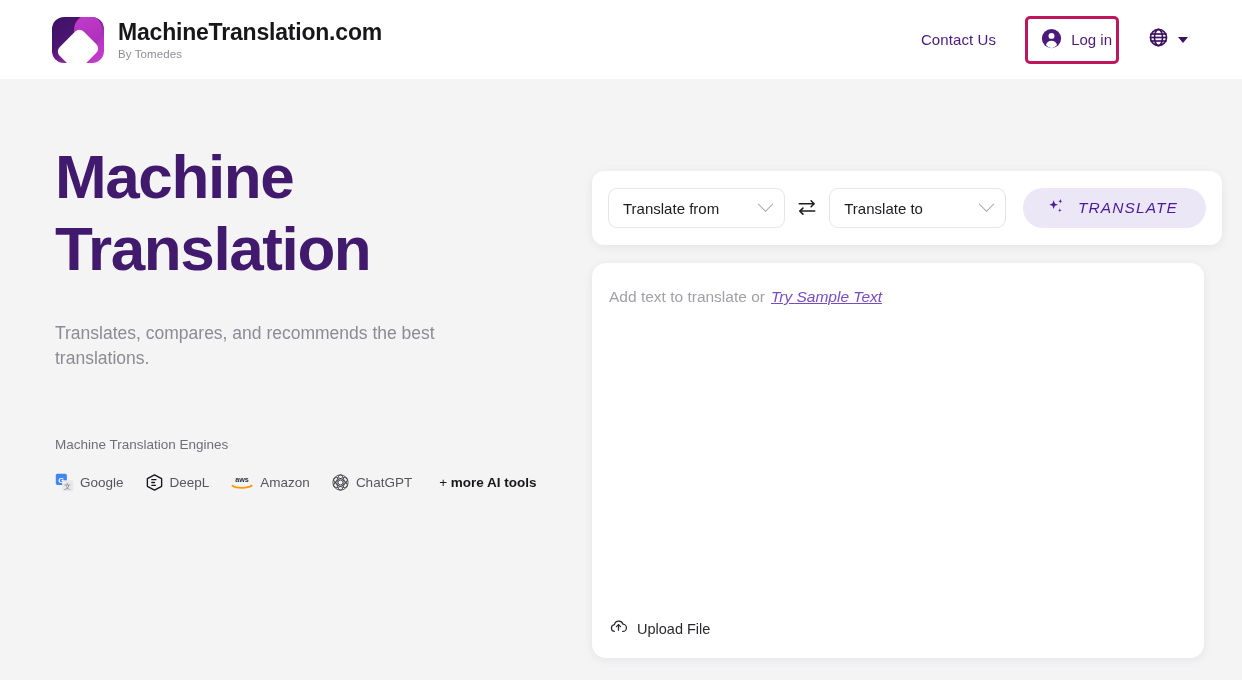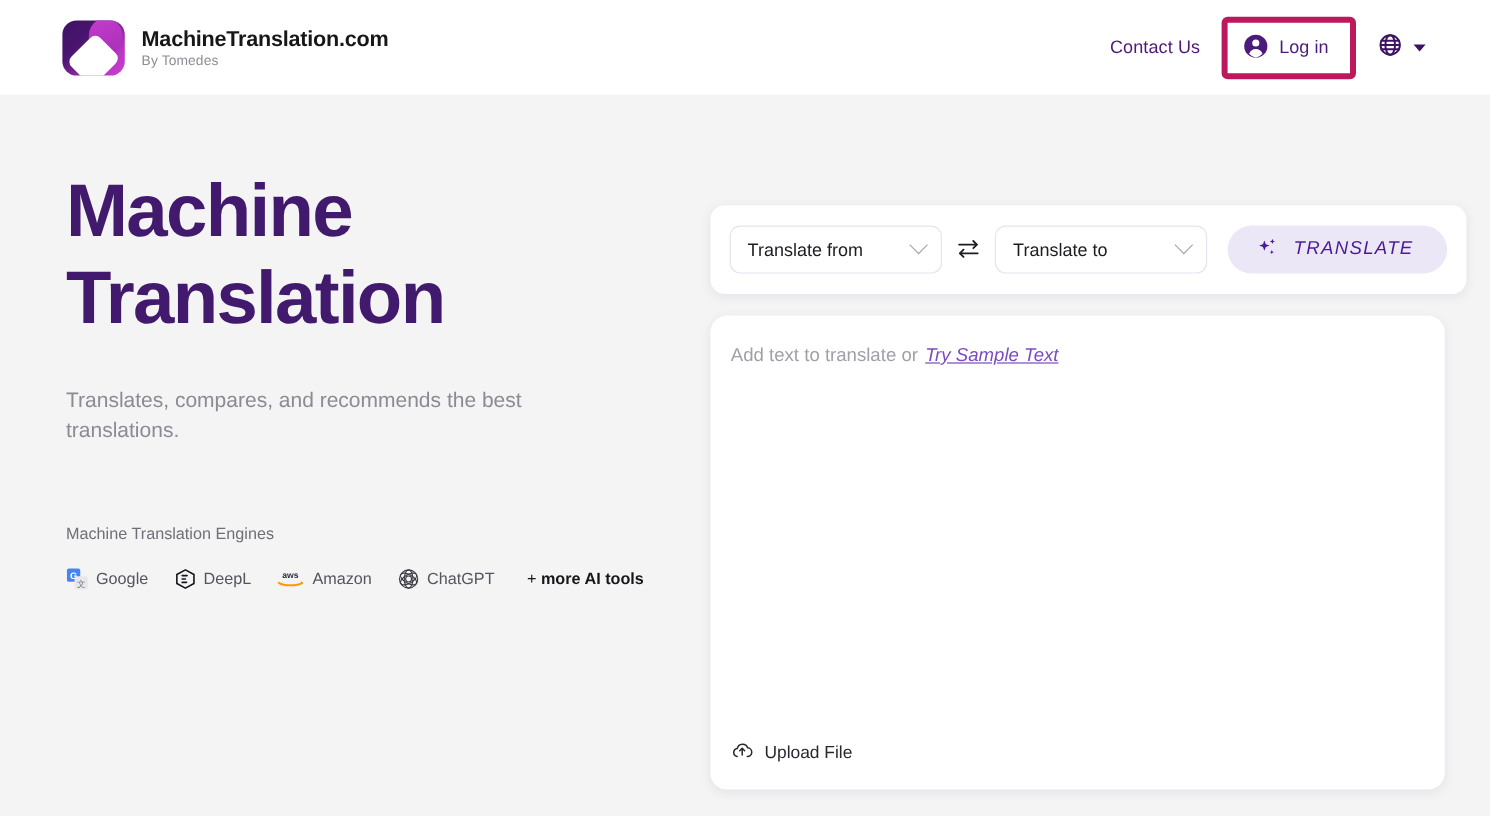--- a/index.html
+++ b/index.html
@@ -41,48 +41,48 @@
   }
   .logo-mark .lobe {
     position: absolute;
     top: -2px; left: 22px;
     width: 28px; height: 30px;
     background: linear-gradient(160deg,#c43ccd 0%, #a82fb6 100%);
     border-radius: 50% 50% 45% 45%;
   }
   .brand-text { display: flex; flex-direction: column; justify-content: center; }
   .brand-title {
-    font-size: 18px;
+    font-size: 23px;
     font-weight: 700;
     color: #17171a;
     letter-spacing: -0.2px;
     line-height: 1.15;
   }
   .brand-sub {
     font-size: 11.5px;
     color: #8d8d96;
     margin-top: 3px;
     letter-spacing: 0.1px;
   }
 
-  .header-right { display: flex; align-items: center; gap: 18px; }
+  .header-right { display: flex; align-items: center; gap: 29px; }
   .contact-link {
     font-size: 15px;
     color: #4b1a7a;
     text-decoration: none;
     letter-spacing: 0.1px;
   }
   .login-btn {
     display: flex;
     align-items: center;
     gap: 9px;
-    border: 5px solid #be185d;
+    border: 3px solid #be185d;
     background: #ffffff;
     border-radius: 5px;
-    padding: 9px 18px 9px 13px;
+    padding: 9px 4px 9px 13px;
     cursor: pointer;
     font-family: inherit;
   }
   .login-btn .label { font-size: 15px; color: #4b1a7a; }
   .lang-select {
     display: flex;
     align-items: center;
     gap: 9px;
     cursor: pointer;
   }

